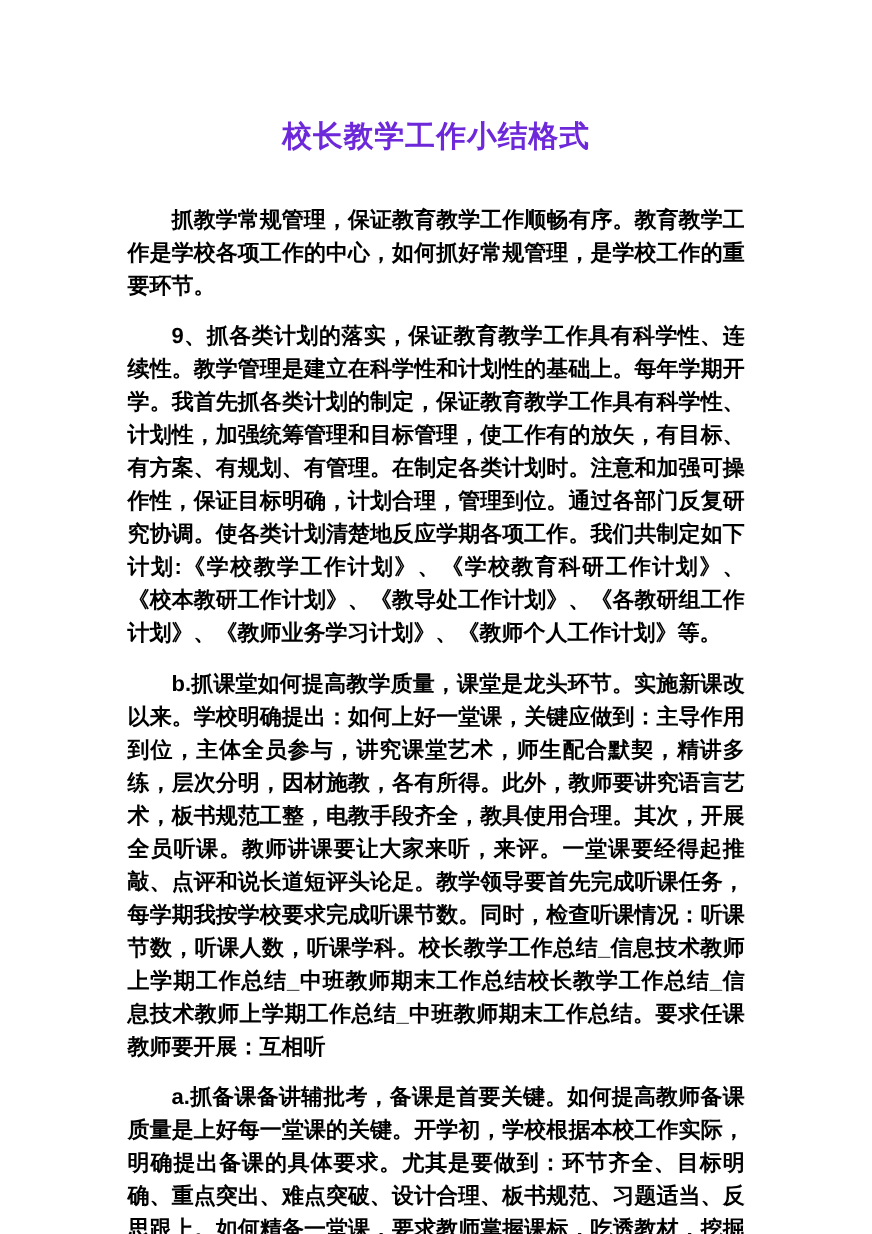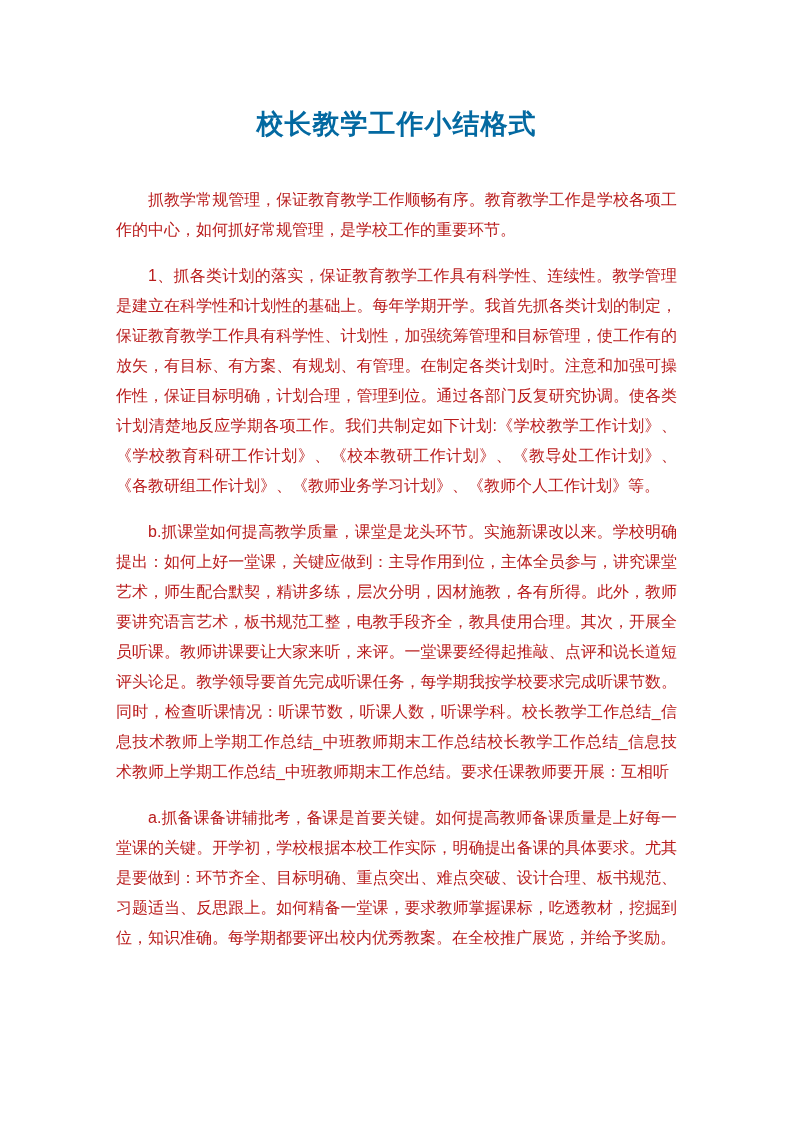--- a/index.html
+++ b/index.html
@@ -18,39 +18,40 @@
     font-family: "Liberation Sans", "DejaVu Sans", sans-serif;
     color: #111111;
     overflow: hidden;
   }
   .doc-title {
     margin: 0 0 40px 0;
     font-size: 27px;
     line-height: 42px;
     font-weight: 700;
     text-align: center;
-    color: #0369a1;
+    color: #6d28d9;
     letter-spacing: 1px;
   }
   .doc-body p {
     margin: 0 0 16px 0;
-    font-size: 16px;
+    font-size: 20px;
     line-height: 30px;
     text-align: justify;
     text-justify: inter-ideograph;
     text-indent: 2em;
-    color: #b91c1c;
+    color: #000000;
     word-break: break-all;
+    font-weight: bold;
   }
 </style>
 </head>
 <body>
 
 <div class="page">
   <h1 class="doc-title">校长教学工作小结格式</h1>
 
   <div class="doc-body">
     <p>抓教学常规管理，保证教育教学工作顺畅有序。教育教学工作是学校各项工作的中心，如何抓好常规管理，是学校工作的重要环节。</p>
-    <p>1、抓各类计划的落实，保证教育教学工作具有科学性、连续性。教学管理是建立在科学性和计划性的基础上。每年学期开学。我首先抓各类计划的制定，保证教育教学工作具有科学性、计划性，加强统筹管理和目标管理，使工作有的放矢，有目标、有方案、有规划、有管理。在制定各类计划时。注意和加强可操作性，保证目标明确，计划合理，管理到位。通过各部门反复研究协调。使各类计划清楚地反应学期各项工作。我们共制定如下计划:《学校教学工作计划》、《学校教育科研工作计划》、《校本教研工作计划》、《教导处工作计划》、《各教研组工作计划》、《教师业务学习计划》、《教师个人工作计划》等。</p>
+    <p>9、抓各类计划的落实，保证教育教学工作具有科学性、连续性。教学管理是建立在科学性和计划性的基础上。每年学期开学。我首先抓各类计划的制定，保证教育教学工作具有科学性、计划性，加强统筹管理和目标管理，使工作有的放矢，有目标、有方案、有规划、有管理。在制定各类计划时。注意和加强可操作性，保证目标明确，计划合理，管理到位。通过各部门反复研究协调。使各类计划清楚地反应学期各项工作。我们共制定如下计划:《学校教学工作计划》、《学校教育科研工作计划》、《校本教研工作计划》、《教导处工作计划》、《各教研组工作计划》、《教师业务学习计划》、《教师个人工作计划》等。</p>
     <p>b.抓课堂如何提高教学质量，课堂是龙头环节。实施新课改以来。学校明确提出：如何上好一堂课，关键应做到：主导作用到位，主体全员参与，讲究课堂艺术，师生配合默契，精讲多练，层次分明，因材施教，各有所得。此外，教师要讲究语言艺术，板书规范工整，电教手段齐全，教具使用合理。其次，开展全员听课。教师讲课要让大家来听，来评。一堂课要经得起推敲、点评和说长道短评头论足。教学领导要首先完成听课任务，每学期我按学校要求完成听课节数。同时，检查听课情况：听课节数，听课人数，听课学科。校长教学工作总结_信息技术教师上学期工作总结_中班教师期末工作总结校长教学工作总结_信息技术教师上学期工作总结_中班教师期末工作总结。要求任课教师要开展：互相听</p>
     <p>a.抓备课备讲辅批考，备课是首要关键。如何提高教师备课质量是上好每一堂课的关键。开学初，学校根据本校工作实际，明确提出备课的具体要求。尤其是要做到：环节齐全、目标明确、重点突出、难点突破、设计合理、板书规范、习题适当、反思跟上。如何精备一堂课，要求教师掌握课标，吃透教材，挖掘到位，知识准确。每学期都要评出校内优秀教案。在全校推广展览，并给予奖励。</p>
   </div>
 </div>
 
 </body></html>

